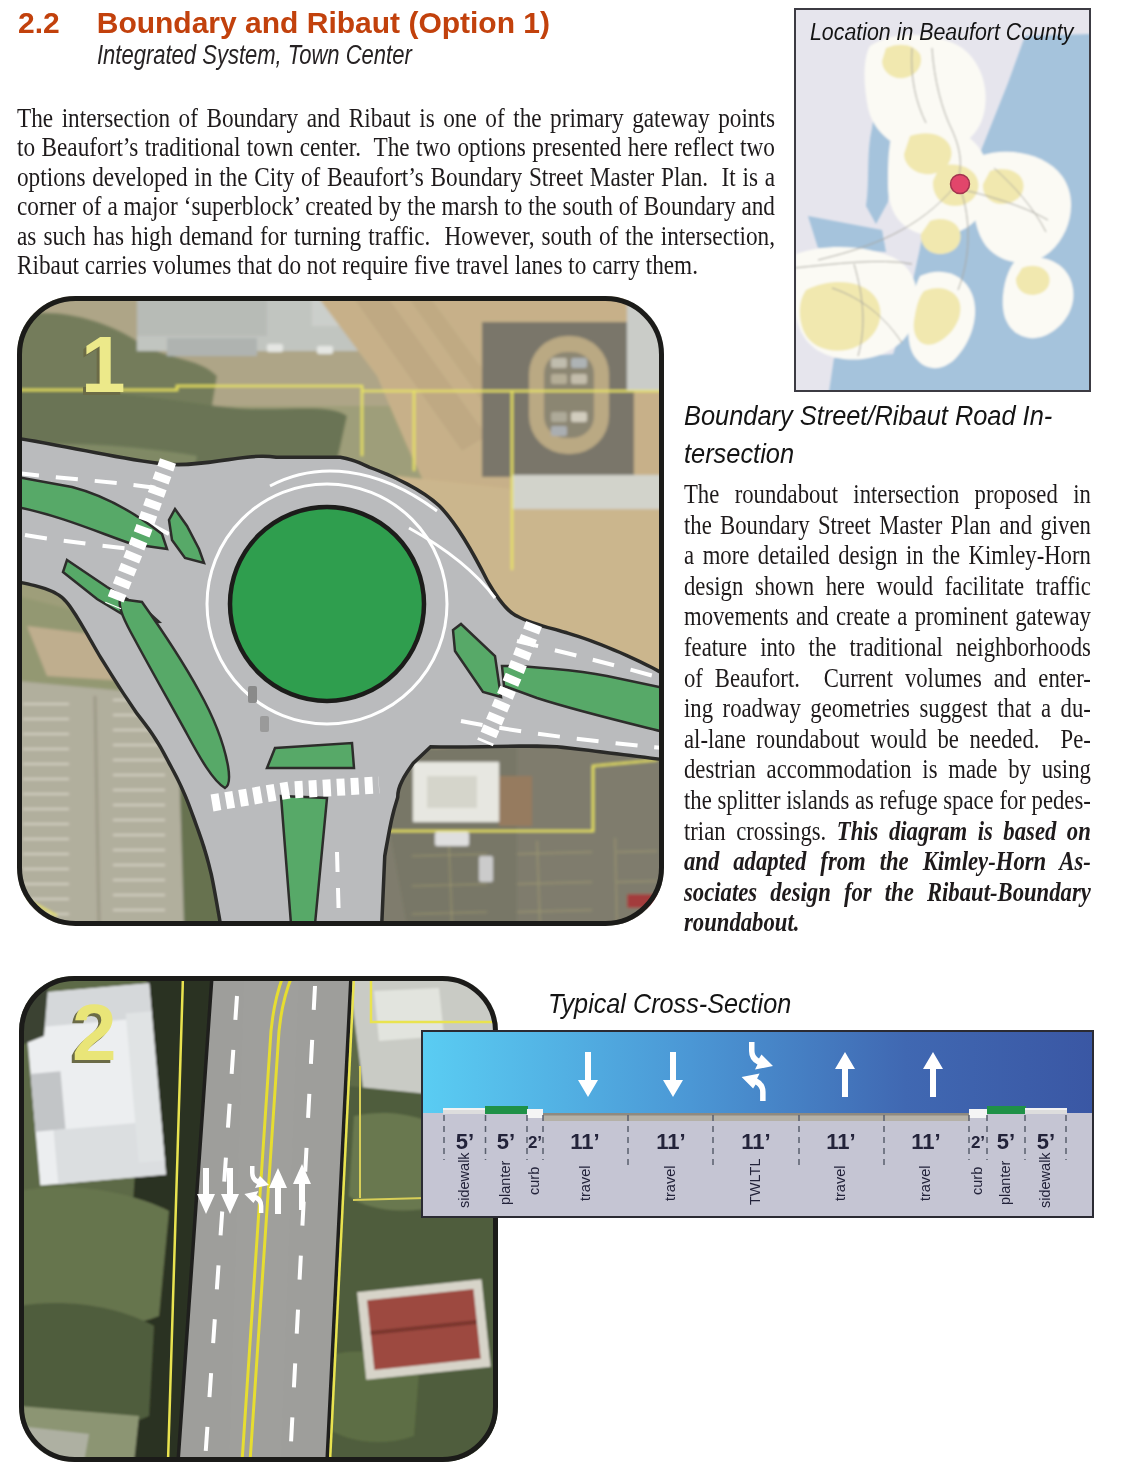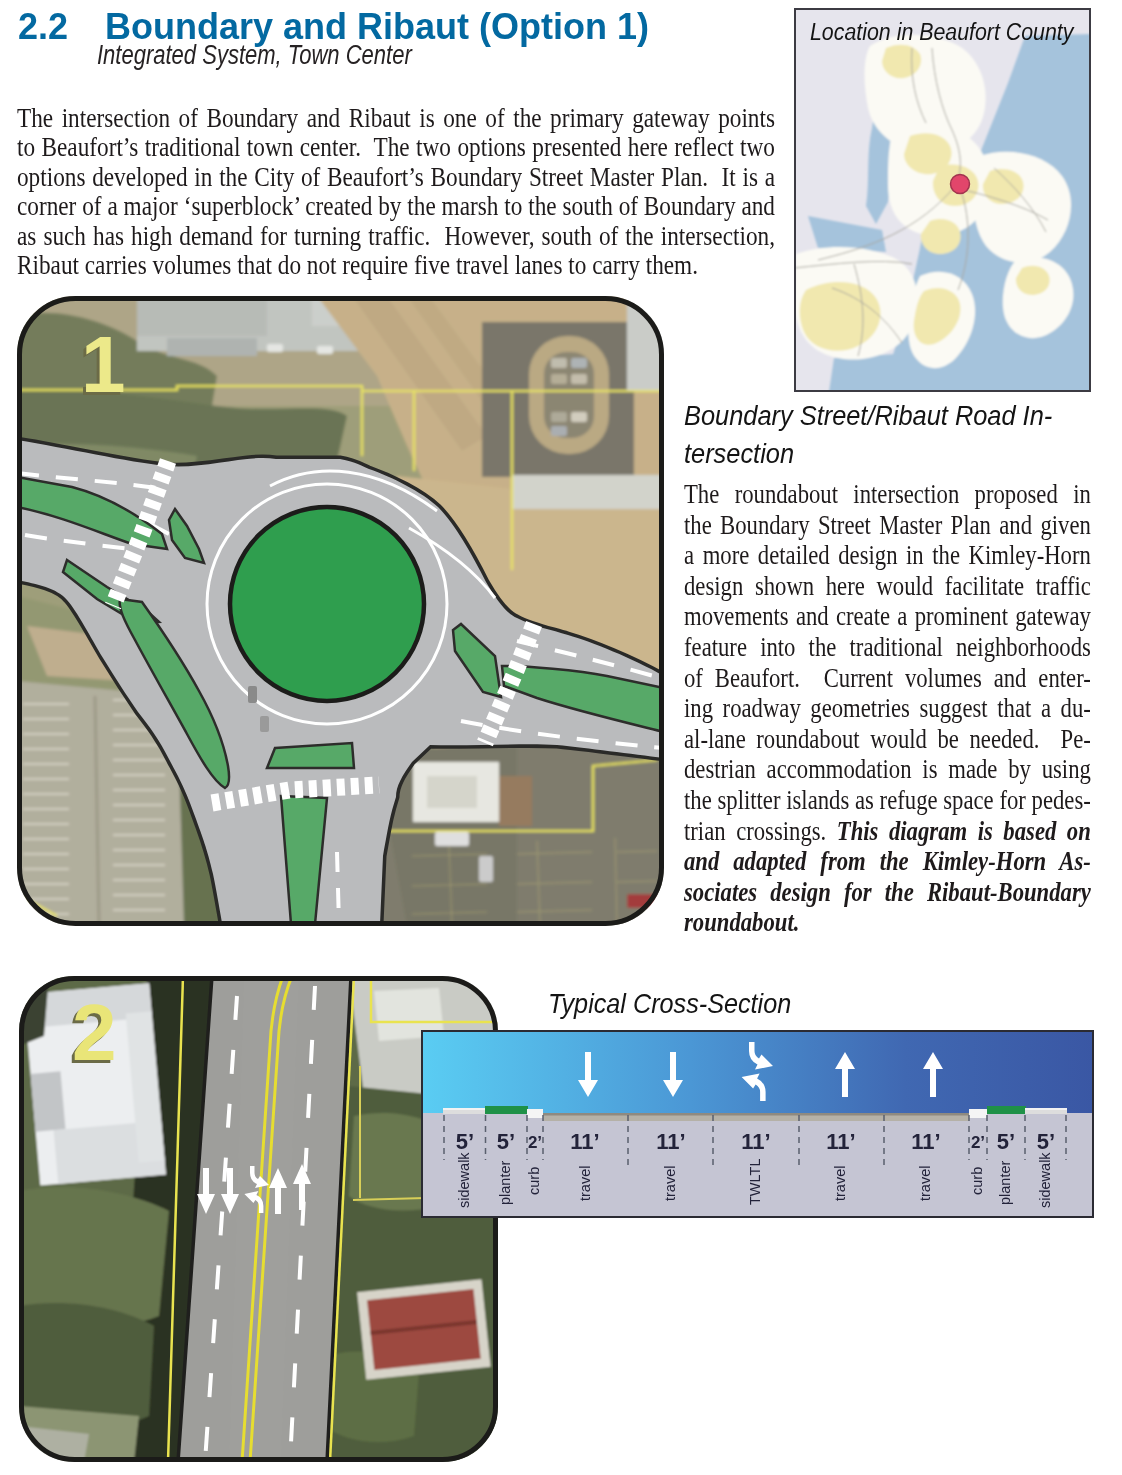--- a/index.html
+++ b/index.html
@@ -5,21 +5,21 @@
   html,body{margin:0;padding:0;}
   body{width:1122px;height:1475px;position:relative;background:#ffffff;
        font-family:"Liberation Sans",sans-serif;overflow:hidden;}
   .abs{position:absolute;}
   .serif{font-family:"Liberation Serif",serif;}
   .jline{text-align:justify;text-align-last:justify;white-space:nowrap;}
 </style>
 </head>
 <body>
 
-<div class="abs" style="left:18px;top:6px;font-size:36px;font-weight:bold;color:#0369a1;">2.2<span style="display:inline-block;width:37px;"></span>Boundary and Ribaut (Option 1)</div>
+<div class="abs" style="left:18px;top:6px;font-size:30px;font-weight:bold;color:#c2410c;">2.2<span style="display:inline-block;width:37px;"></span>Boundary and Ribaut (Option 1)</div>
 
 <div class="abs" style="left:97px;top:40px;font-size:27px;font-style:italic;color:#262223;transform:scaleX(0.815);transform-origin:0 0;white-space:nowrap;">Integrated System, Town Center</div>
 
 <div class="abs serif" style="left:17px;top:103px;width:913px;font-size:28px;line-height:29.4px;color:#1e1a1b;transform:scaleX(0.8302);transform-origin:0 0;">
 <div class="jline">The intersection of Boundary and Ribaut is one of the primary gateway points</div>
 <div class="jline">to Beaufort’s traditional town center.&nbsp; The two options presented here reflect two</div>
 <div class="jline">options developed in the City of Beaufort’s Boundary Street Master Plan.&nbsp; It is a</div>
 <div class="jline">corner of a major ‘superblock’ created by the marsh to the south of Boundary and</div>
 <div class="jline">as such has high demand for turning traffic.&nbsp; However, south of the intersection,</div>
 <div style="white-space:nowrap;">Ribaut carries volumes that do not require five travel lanes to carry them.</div>

